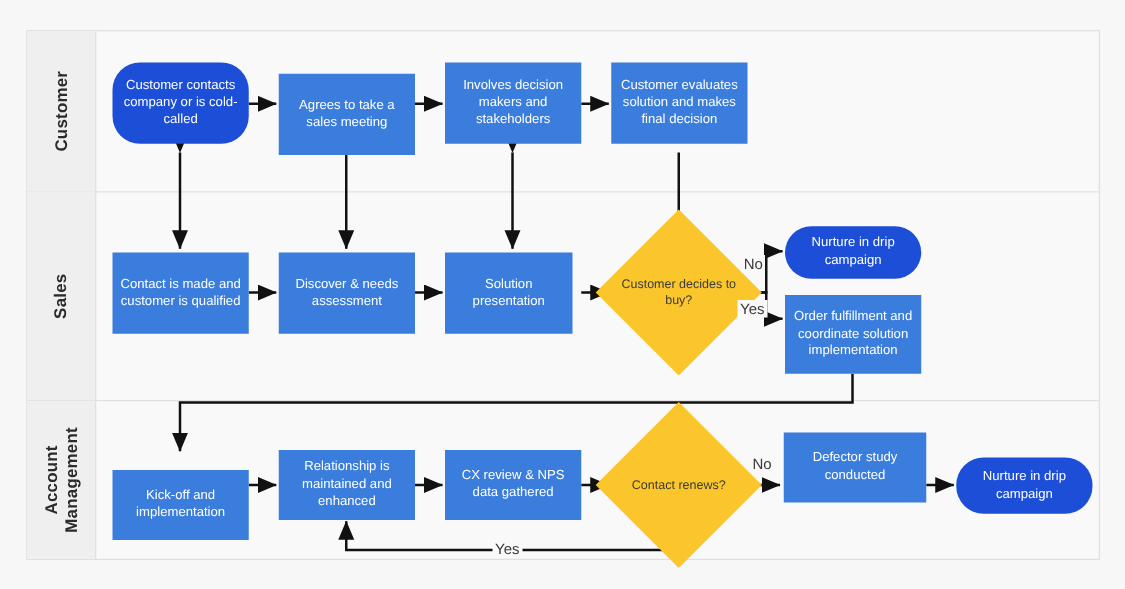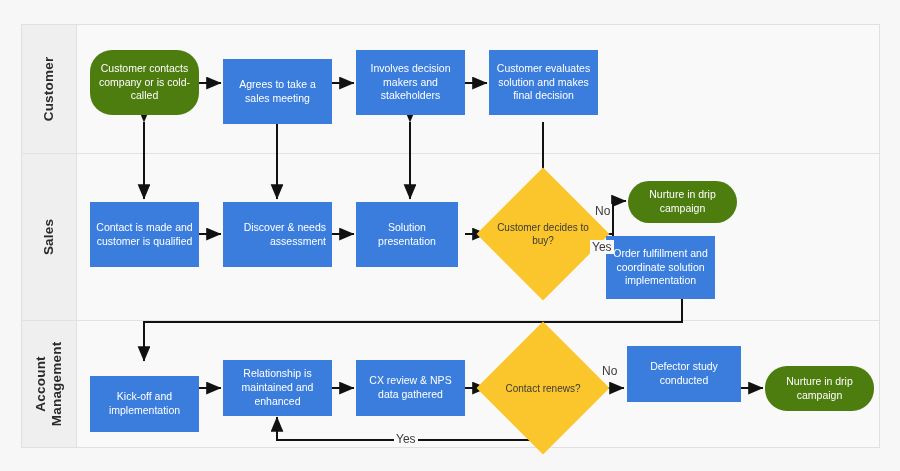--- a/index.html
+++ b/index.html
@@ -55,21 +55,21 @@
     box-sizing:border-box;
     display:flex;align-items:center;justify-content:center;
     text-align:center;
     color:#ffffff;
     font-size:10.5px;
     line-height:1.32;
     padding:3px 6px;
     z-index:5;
   }
   .node.proc{background:#3b7ddd;}
-  .node.term{background:#4d7c0f;border-radius:22px;}
+  .node.term{background:#1d4ed8;border-radius:22px;}
   .node.dec{
     background:transparent;color:#3c3c3c;
     font-weight:normal;
   }
   .dec .diamond{
     position:absolute;left:0;top:0;width:100%;height:100%;
     background:#fac62b;
     transform:rotate(45deg);
     z-index:-1;
   }
@@ -171,40 +171,40 @@
   </div>
 
   <div class="node proc" style="left:489px;top:50px;width:109px;height:65px;">
     <span>Customer evaluates solution and makes final decision</span>
   </div>
 
   <div class="node proc" style="left:90px;top:202px;width:109px;height:65px;">
     <span>Contact is made and customer is qualified</span>
   </div>
 
-  <div class="node proc" style="left:223px;top:202px;width:109px;height:65px;text-align:right;">
+  <div class="node proc" style="left:223px;top:202px;width:109px;height:65px;">
     <span>Discover &amp; needs assessment</span>
   </div>
 
   <div class="node proc" style="left:356px;top:202px;width:102px;height:65px;">
     <span>Solution presentation</span>
   </div>
 
   <div class="node dec" style="left:496px;top:187px;width:94px;height:94px;">
     <div class="diamond"></div>
     <div class="dwrap">
       <span>Customer decides to buy?</span>
     </div>
   </div>
 
   <div class="node term" style="left:628px;top:181px;width:109px;height:42px;">
     <span>Nurture in drip campaign</span>
   </div>
 
-  <div class="node proc" style="left:606px;top:236px;width:109px;height:63px;">
+  <div class="node proc" style="left:628px;top:236px;width:109px;height:63px;">
     <span>Order fulfillment and coordinate solution implementation</span>
   </div>
 
   <div class="node proc" style="left:90px;top:360px;width:109px;height:56px;margin-top:16px;">
     <span>Kick-off and implementation</span>
   </div>
 
   <div class="node proc" style="left:223px;top:360px;width:109px;height:56px;">
     <span>Relationship is maintained and enhanced</span>
   </div>

